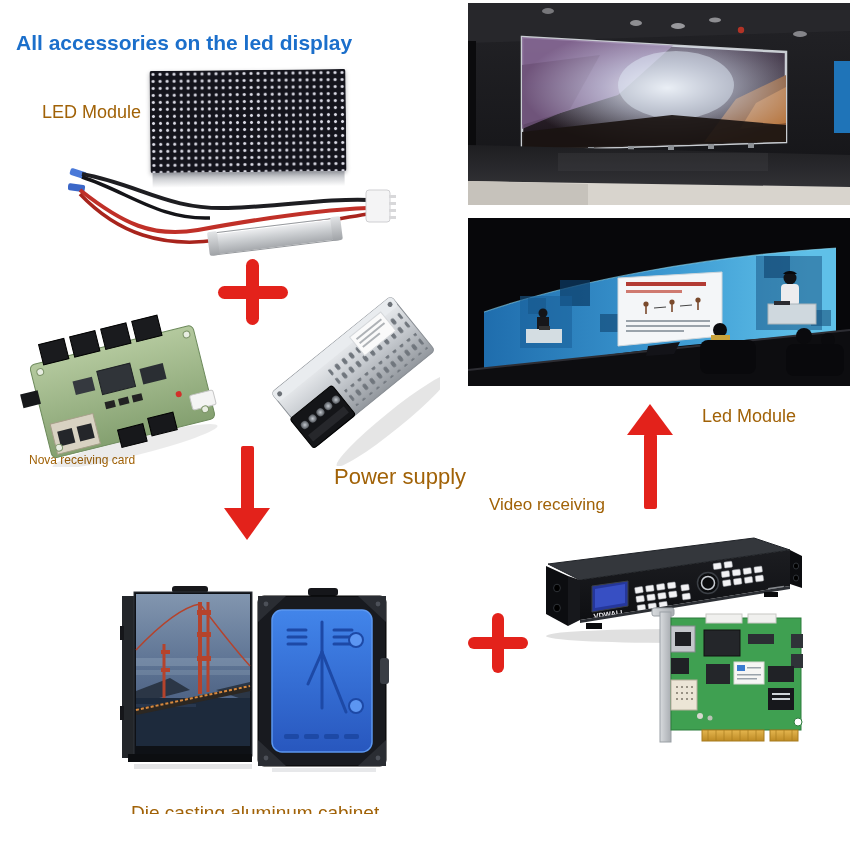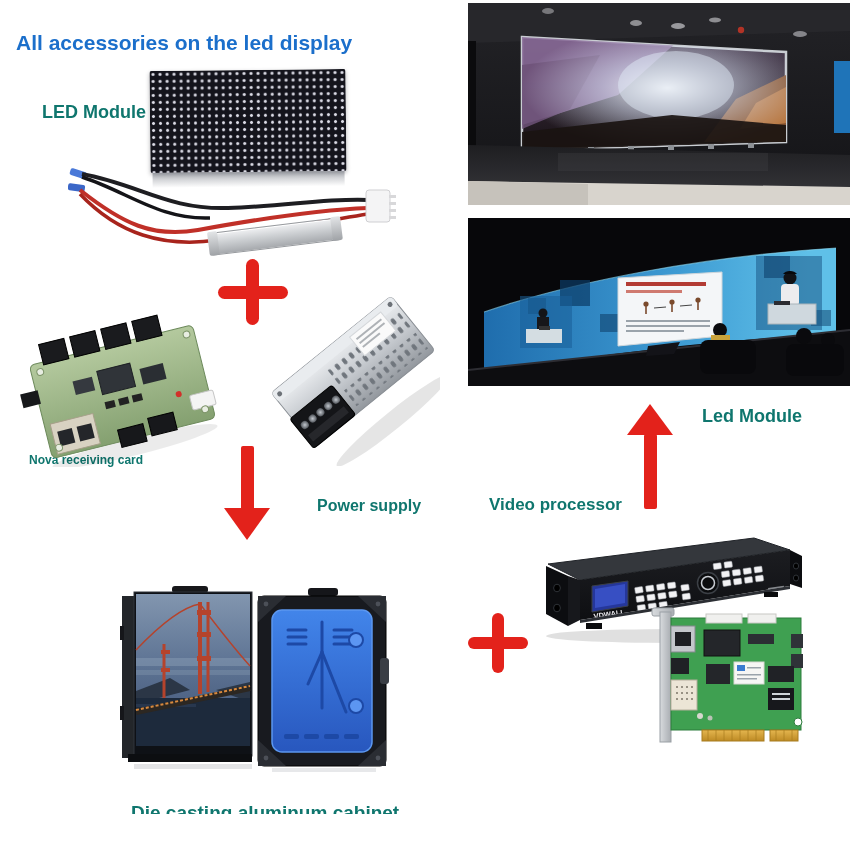--- a/index.html
+++ b/index.html
@@ -1,18 +1,18 @@
 <!DOCTYPE html>
 <html><head>
 <meta charset="utf-8">
 <style>
   html,body{margin:0;padding:0;background:#ffffff;}
   .canvas{position:relative;width:850px;height:814px;background:#ffffff;overflow:hidden;
           font-family:"Liberation Sans",sans-serif;}
-  .lbl{position:absolute;font-weight:bold;color:#0f766e;white-space:nowrap;}
+  .lbl{position:absolute;font-weight:normal;color:#a16207;white-space:nowrap;}
   .title{position:absolute;left:16px;top:31px;font-size:21px;font-weight:bold;color:#1b6fcb;}
 
   
   .led-module{position:absolute;left:150px;top:70px;width:196px;height:102px;
     background-color:#14141c;
     background-image:radial-gradient(circle at 3.5px 3.5px, rgba(240,240,250,.9) 1.1px, rgba(130,130,150,.28) 1.7px, transparent 2.2px);
     background-size:7px 7px;border-radius:2px;transform:rotate(-.6deg);
     box-shadow:0 2px 4px rgba(40,40,50,.35);}
   .led-module::after{content:"";position:absolute;left:2px;right:2px;top:100%;height:15px;
     background:linear-gradient(180deg,rgba(110,115,125,.55),rgba(110,115,125,0));}
@@ -50,23 +50,23 @@
 </style>
 </head>
 <body>
 
 <div class="canvas">
 
   <div class="title">All accessories on the led display</div>
 
   <div class="lbl" style="left:42px;top:102px;font-size:18px;">LED Module</div>
   <div class="lbl" style="left:29px;top:453px;font-size:12px;">Nova receiving card</div>
-  <div class="lbl" style="left:317px;top:464px;font-size:16px;margin-top:33px;">Power supply</div>
+  <div class="lbl" style="left:334px;top:464px;font-size:22px;">Power supply</div>
   <div class="lbl" style="left:131px;top:802px;font-size:19px;text-align:center;">Die casting aluminum cabinet</div>
-  <div class="lbl" style="left:489px;top:495px;font-size:17px;">Video processor</div>
+  <div class="lbl" style="left:489px;top:495px;font-size:17px;">Video receiving</div>
   <div class="lbl" style="left:702px;top:406px;font-size:18px;">Led Module</div>
 
   <div class="led-module"></div>
   <svg class="abs" style="left:68px;top:162px;" width="330" height="95" viewBox="0 0 330 95">
     <rect x="2" y="8" width="17" height="7" rx="2" fill="#4a79d8" transform="rotate(18 10 11)"></rect>
     <rect x="0" y="22" width="17" height="7" rx="2" fill="#3b67c8" transform="rotate(8 8 25)"></rect>
     <path d="M14,12 C70,22 100,48 160,46 C220,44 260,36 300,38" fill="none" stroke="#1e1e22" stroke-width="4"></path>
     <path d="M14,15 C60,30 92,58 142,56" fill="none" stroke="#141418" stroke-width="3.5"></path>
     <path d="M12,28 C55,62 85,76 130,68 C190,57 250,48 300,46" fill="none" stroke="#c03028" stroke-width="4"></path>
     <path d="M12,32 C50,72 95,86 150,78 C210,68 262,58 300,52" fill="none" stroke="#a8241d" stroke-width="3.5"></path>

